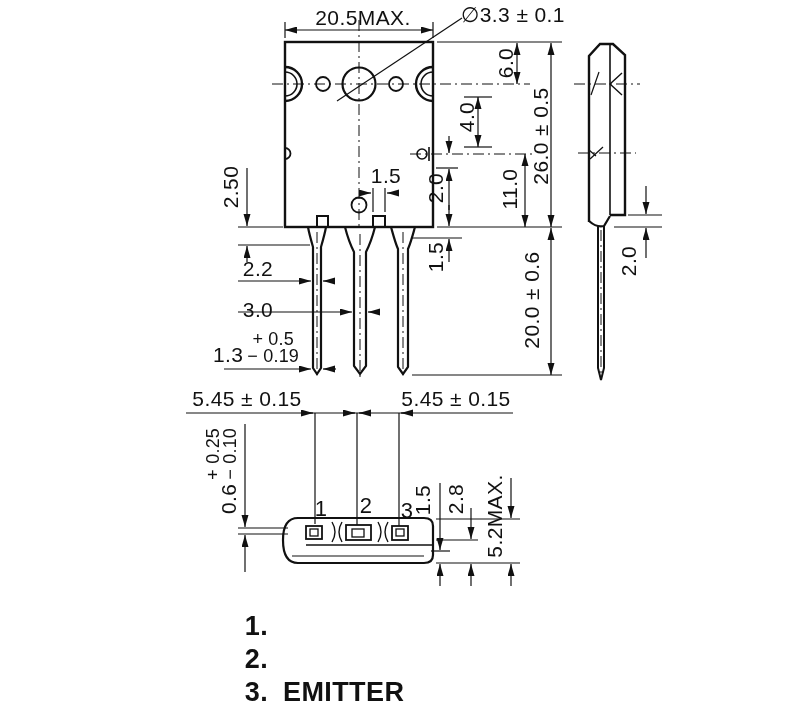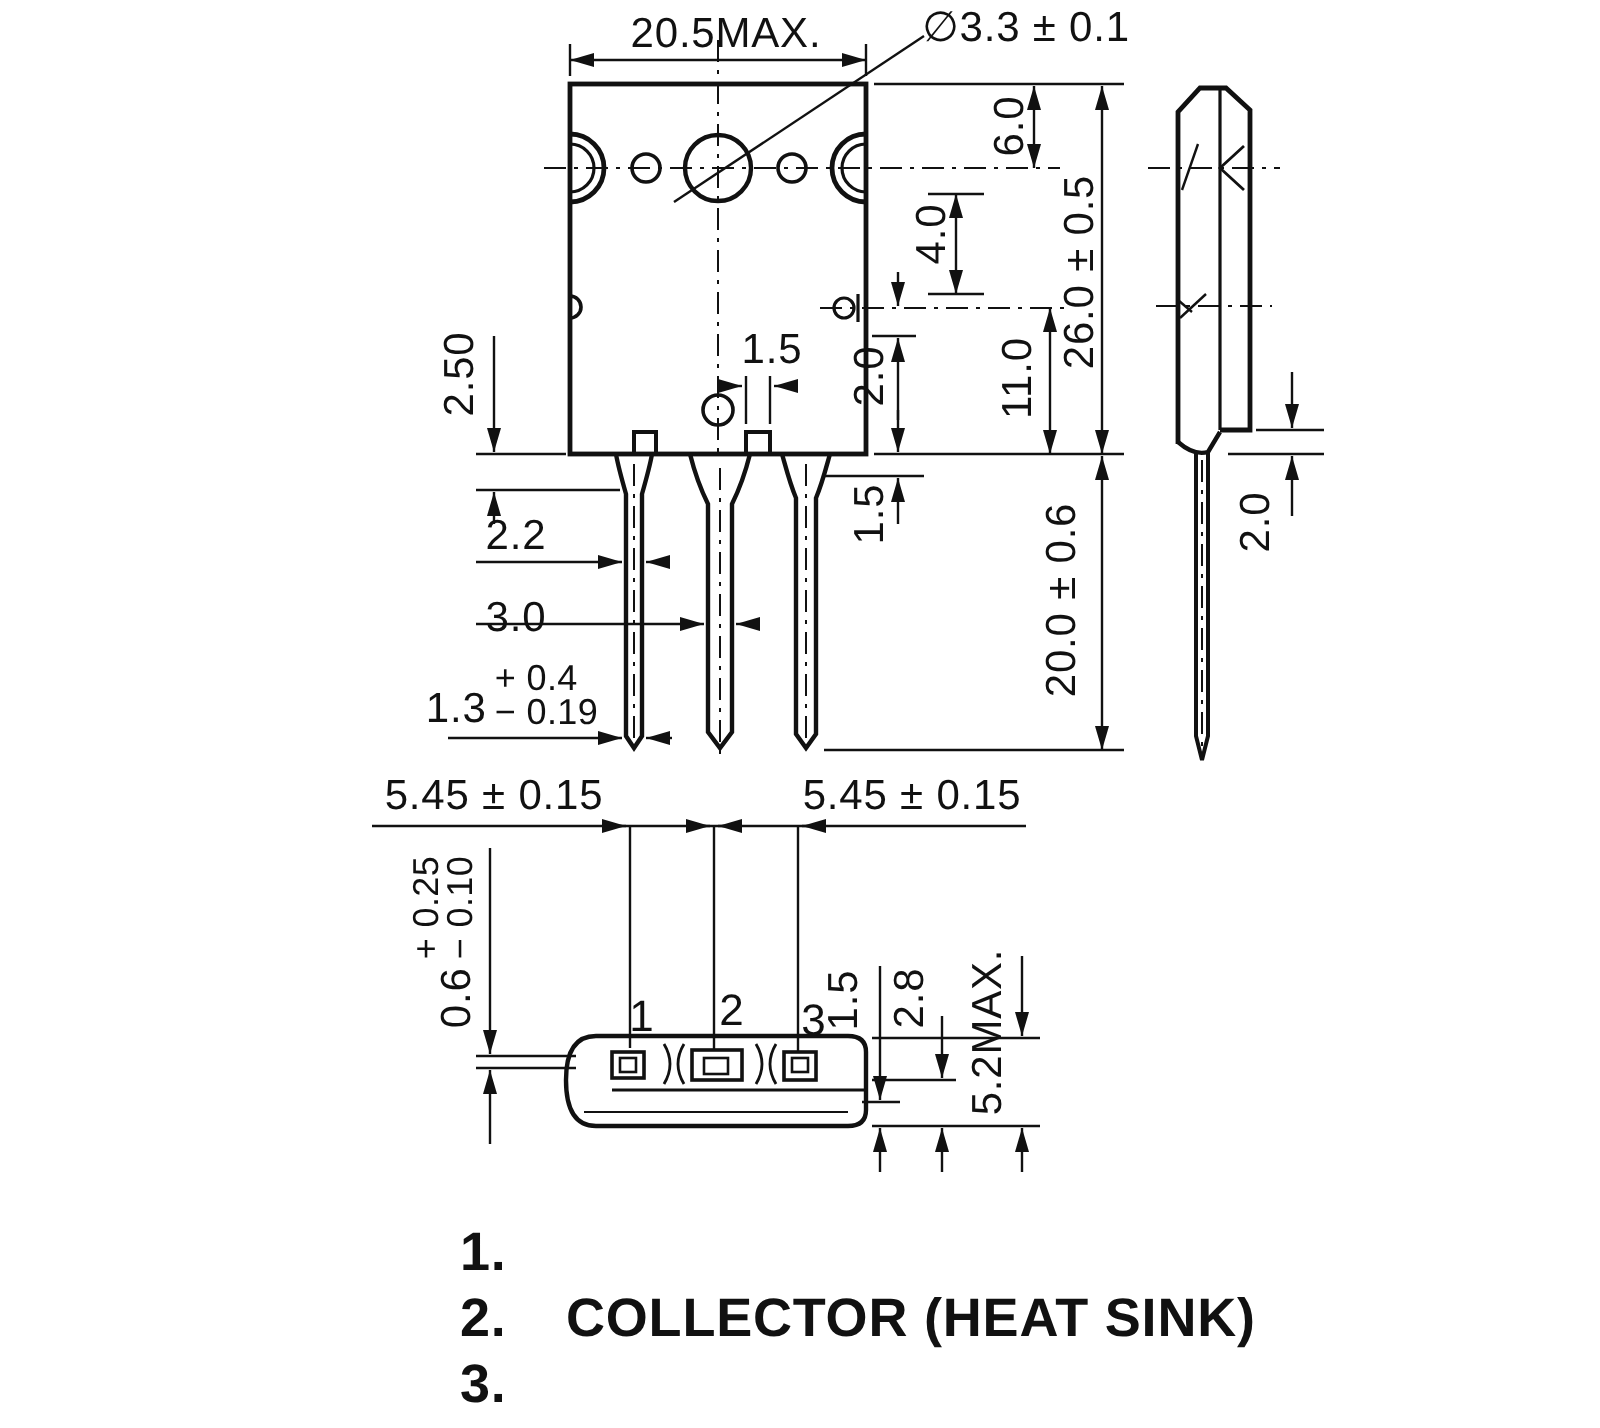--- a/index.html
+++ b/index.html
@@ -1,17 +1,17 @@
 <!DOCTYPE html>
 <html><head>
 <meta charset="utf-8">
 <style>
   html,body{margin:0;padding:0;background:#fff;}
   .stage{position:relative;width:676px;height:714px;background:#fff;overflow:hidden;
-         font-family:"Liberation Sans",sans-serif;color:#111;}
+         font-family:"Liberation Sans",sans-serif;color:#111;text-align:center;}
   .stage svg{position:absolute;left:0;top:0;}
   .lbl{position:absolute;transform:translate(-50%,-50%);font-size:21px;line-height:21px;
        white-space:nowrap;letter-spacing:.4px;color:#111;}
   .rot{transform:translate(-50%,-50%) rotate(-90deg);}
   .comp{display:flex;align-items:flex-end;gap:4px;}
   .tolcol{display:flex;flex-direction:column;font-size:18px;line-height:17px;letter-spacing:.2px;}
   .pinnum{font-size:22px;}
   .legend{position:absolute;left:230px;top:610px;display:flex;flex-direction:column;}
   .lrow{display:flex;height:33px;align-items:center;font-size:27px;letter-spacing:.4px;font-weight:600;}
   .lnum{width:53px;}
@@ -201,21 +201,21 @@
 <div class="lbl rot" style="left:540px;top:136px">26.0 ± 0.5</div>
 <div class="lbl rot" style="left:435px;top:188px">2.0</div>
 <div class="lbl rot" style="left:509px;top:189px">11.0</div>
 <div class="lbl" style="left:386px;top:175px">1.5</div>
 <div class="lbl rot" style="left:230px;top:187px">2.50</div>
 <div class="lbl" style="left:258px;top:268px">2.2</div>
 <div class="lbl" style="left:258px;top:309px">3.0</div>
 <div class="lbl comp" style="left:256px;top:348px">
   <span>1.3</span>
   <span class="tolcol">
-    <span>+ 0.4</span>
+    <span>+ 0.5</span>
     <span>− 0.19</span>
   </span>
 </div>
 <div class="lbl rot" style="left:435px;top:257px">1.5</div>
 <div class="lbl rot" style="left:531px;top:300px">20.0 ± 0.6</div>
 <div class="lbl rot" style="left:628px;top:261px">2.0</div>
 <div class="lbl" style="left:247px;top:398px">5.45 ± 0.15</div>
 <div class="lbl" style="left:456px;top:398px">5.45 ± 0.15</div>
 <div class="lbl comp rot" style="left:222px;top:471px">
   <span>0.6</span>
@@ -231,20 +231,20 @@
 <div class="lbl pinnum" style="left:321px;top:508px">1</div>
 <div class="lbl pinnum" style="left:366px;top:505px">2</div>
 <div class="lbl pinnum" style="left:407px;top:510px">3</div>
 
 <div class="legend">
   <div class="lrow">
     <span class="lnum">1.</span>
   </div>
   <div class="lrow">
     <span class="lnum">2.</span>
-    <span>COLLECTOR (HEAT SINK)</span>
   </div>
   <div class="lrow">
     <span class="lnum">3.</span>
+    <span>EMITTER</span>
   </div>
 </div>
 
 </div>
 
 </body></html>

